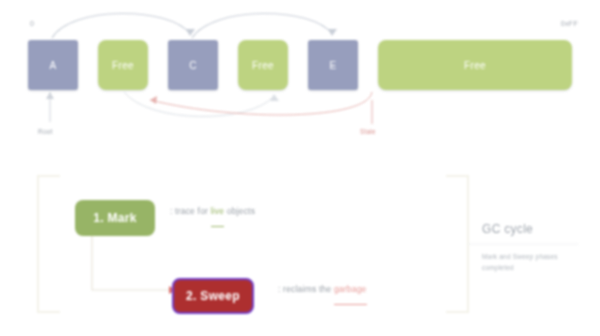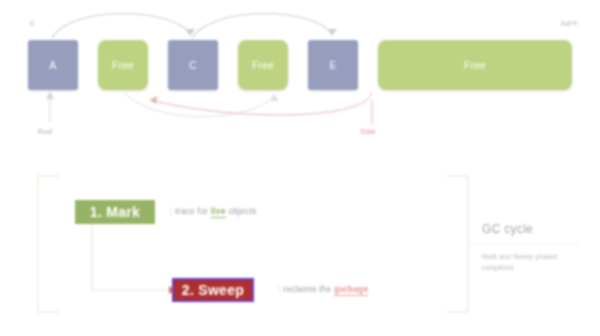--- a/index.html
+++ b/index.html
@@ -93,26 +93,26 @@
 
   .gc-svg {
     position: absolute;
     left: 0; top: 0;
     width: 600px; height: 176px;
     overflow: visible;
   }
 
   .phase {
     position: absolute;
-    height: 24px;
-    border-radius: 0;
+    height: 36px;
+    border-radius: 8px;
     display: flex;
     align-items: center;
     justify-content: center;
-    font-size: 14px;
+    font-size: 12px;
     font-weight: bold;
     color: #ffffff;
     letter-spacing: 0.3px;
     white-space: nowrap;
   }
   .phase-mark  { left: 75px;  top: 40px;  width: 80px; background: #8cb04e; }
   .phase-sweep { left: 172px; top: 118px; width: 82px; background: #b91c1c;
                  border: 2px solid #6d28d9; box-sizing: border-box; }
 
   .phase-desc {
@@ -120,22 +120,21 @@
     font-size: 8.5px;
     color: #8d959f;
     white-space: nowrap;
     letter-spacing: 0.2px;
   }
   .desc-mark  { left: 170px; top: 46px; }
   .desc-sweep { left: 278px; top: 124px; }
 
   .kw {
     border-bottom: 1px solid currentColor;
-    padding-bottom: 1px;
-    font-weight: bold;
+    padding-bottom: 10px;
   }
   .kw-live { color: #8cb04e; }
   .kw-garbage { color: #ef8e8a; margin-top: 33px; }
 
   .gc-title {
     position: absolute;
     left: 482px;
     top: 62px;
     font-size: 12px;
     color: #98a0aa;

